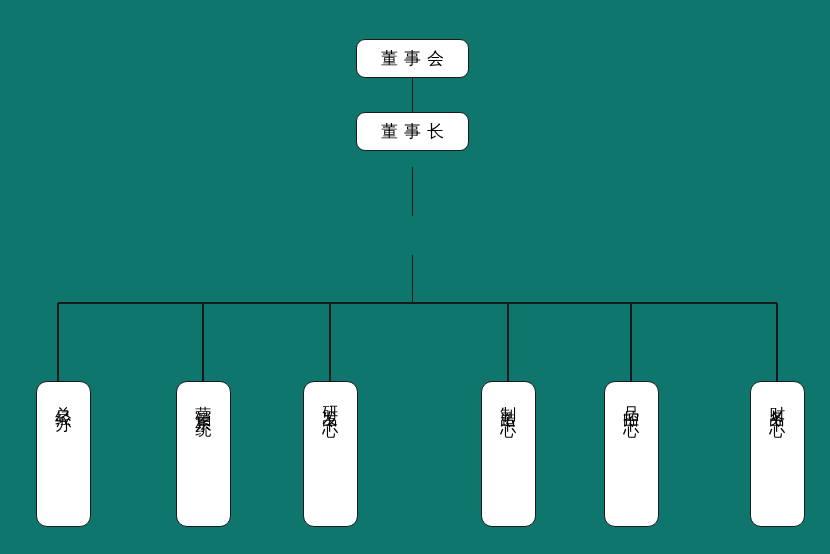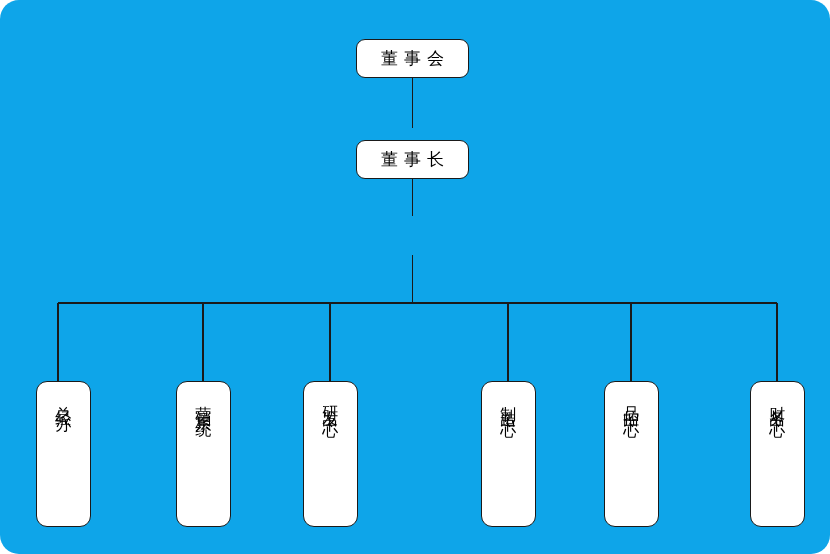--- a/index.html
+++ b/index.html
@@ -7,23 +7,22 @@
     padding: 0;
     background: #ffffff;
   }
   body {
     font-family: "DejaVu Sans", "Liberation Sans", sans-serif;
   }
   #chart-root {
     position: relative;
     width: 830px;
     height: 554px;
-    background: #0ea5e9;
+    background: #0f766e;
     overflow: hidden;
-    border-radius: 19px;
   }
   #connector-layer {
     position: absolute;
     left: 0;
     top: 0;
     width: 830px;
     height: 554px;
   }
   .node-box {
     position: absolute;
@@ -43,21 +42,21 @@
   }
   .node-top .node-label {
     font-size: 17px;
     line-height: 1;
     letter-spacing: 6px;
     text-indent: 6px;
     color: #000000;
     white-space: nowrap;
   }
   #node-board       { top: 39px; }
-  #node-chairman    { top: 140px; }
+  #node-chairman    { top: 112px; }
   #node-gm          { top: 216px; }
 
   
   .node-dept {
     border-radius: 11px;
     top: 381px;
     width: 55px;
     height: 146px;
     align-items: flex-start;
     padding-top: 11px;

